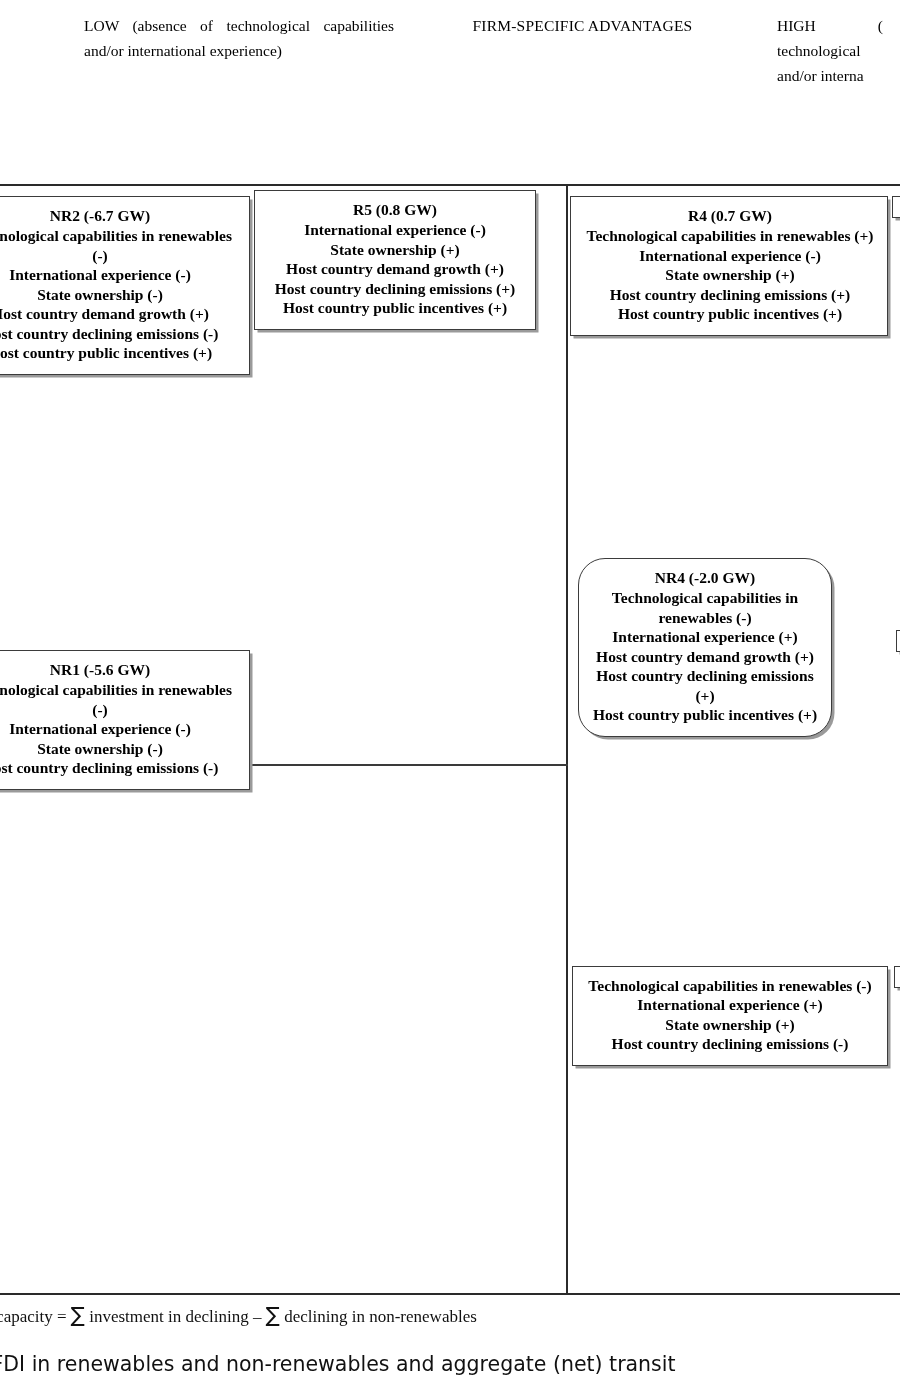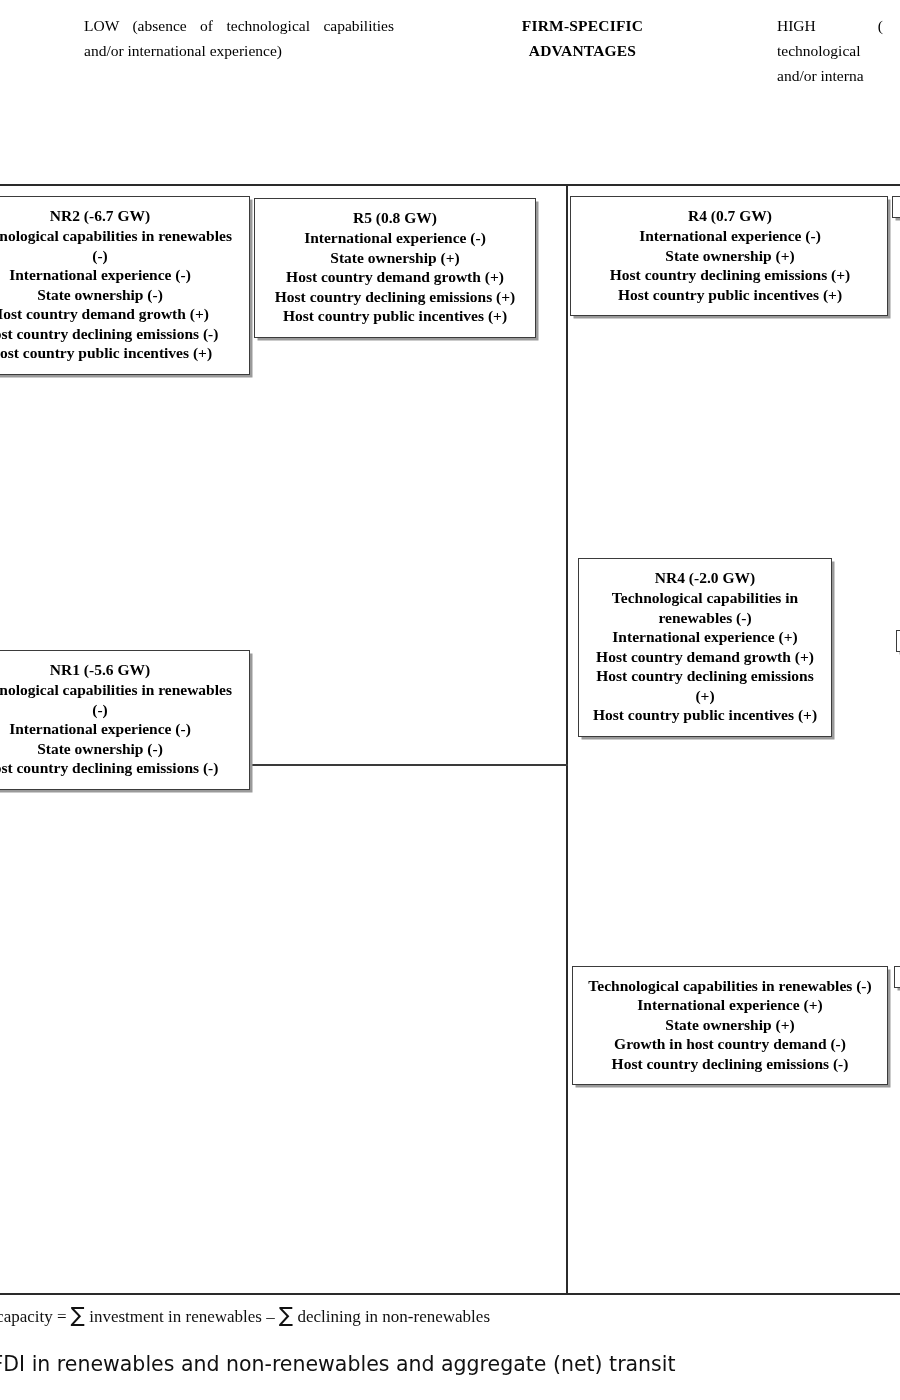--- a/index.html
+++ b/index.html
@@ -22,21 +22,21 @@
     line-height: 1.60;
     color: #000;
   }
   .hdr-low {
     left: 84px; top: 14px; width: 310px;
     text-align: justify;
   }
   .hdr-center {
     left: 470px; top: 14px; width: 225px;
     text-align: center;
-    font-weight: bold;
+    font-weight: normal;
     letter-spacing: 0.2px;
   }
   .hdr-high {
     left: 777px; top: 14px; width: 250px;
     text-align: justify;
     white-space: nowrap;
   }
   .hdr-high .hl-1 { display:block; }
   .hdr-high .hl-2 { display:block; }
   .hdr-high .hl-3 { display:block; }
@@ -75,26 +75,26 @@
     font-size: 15.5px;
     line-height: 1.255;
   }
   .box .ln { display: block; }
   .box .b  { font-weight: bold; }
   .box .n  { font-weight: bold; }
   .box .title { font-weight: bold; margin-bottom: 1px; }
 
   
   #box-nr2 { left: -50px;  top: 196px;  width: 300px;  }
-  #box-r5  { left: 254px;  top: 198px;  width: 282px;  }
+  #box-r5  { left: 254px;  top: 190px;  width: 282px;  }
   #box-r4  { left: 570px;  top: 196px;  width: 318px; padding-left: 12px;  }
   #box-r3  { left: 892px;  top: 196px;  width: 300px;  }
 
   #box-nr1 { left: -50px;  top: 650px;  width: 300px;  }
-  #box-nr4 { left: 578px;  top: 558px;  width: 254px;  }
+  #box-nr4 { left: 578px;  top: 558px;  width: 254px; border-radius: 27px;  }
   #box-nr5 { left: 896px;  top: 630px;  width: 300px;  }
 
   #box-nr3 { left: 572px;  top: 966px;  width: 316px;  }
   #box-nr6 { left: 894px;  top: 966px;  width: 300px;  }
 
   
   .foot {
     position: absolute;
     font-size: 17px;
     color: #111;
@@ -143,20 +143,21 @@
   <span class="ln title">R5 (0.8 GW)</span>
   <span class="ln b">International experience (-)</span>
   <span class="ln n">State ownership (+)</span>
   <span class="ln b">Host country demand growth (+)</span>
   <span class="ln b">Host country declining emissions (+)</span>
   <span class="ln n">Host country public incentives (+)</span>
 </div>
 
 <div class="box" id="box-r4">
   <span class="ln title">R4 (0.7 GW)</span>
+  <span class="ln b">Technological capabilities in renewables (+)</span>
   <span class="ln n">International experience (-)</span>
   <span class="ln n">State ownership (+)</span>
   <span class="ln b">Host country declining emissions (+)</span>
   <span class="ln n">Host country public incentives (+)</span>
 </div>
 
 <div class="box" id="box-r3"></div>
 
 <div class="box" id="box-nr1">
   <span class="ln title">NR1 (-5.6 GW)</span>
@@ -174,23 +175,22 @@
   <span class="ln b">Host country declining emissions (+)</span>
   <span class="ln n">Host country public incentives (+)</span>
 </div>
 
 <div class="box" id="box-nr5"></div>
 
 <div class="box" id="box-nr3">
   <span class="ln b">Technological capabilities in renewables (-)</span>
   <span class="ln n">International experience (+)</span>
   <span class="ln n">State ownership (+)</span>
-  <span class="ln b">Growth in host country demand (-)</span>
   <span class="ln n">Host country declining emissions (-)</span>
 </div>
 
 <div class="box" id="box-nr6"></div>
 
 <div class="foot foot-1">
-  <span>ansition capacity = </span><span class="sigma">∑</span><span> investment in renewables – </span><span class="sigma">∑</span><span> declining in non-renewables</span>
+  <span>ansition capacity = </span><span class="sigma">∑</span><span> investment in declining – </span><span class="sigma">∑</span><span> declining in non-renewables</span>
 </div>
 
 <div class="foot foot-2">eading to FDI in renewables and non-renewables and aggregate (net) transit</div>
 
 </body></html>

